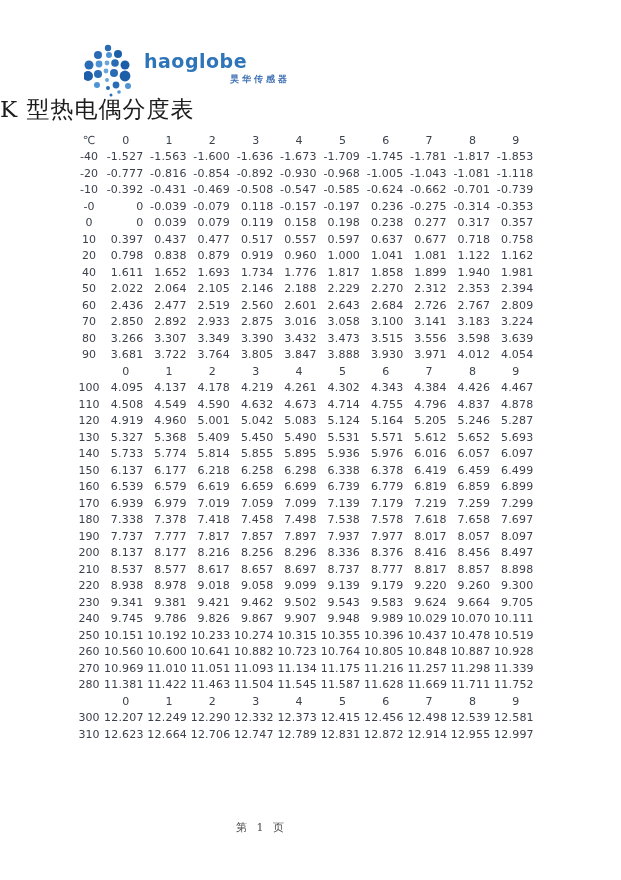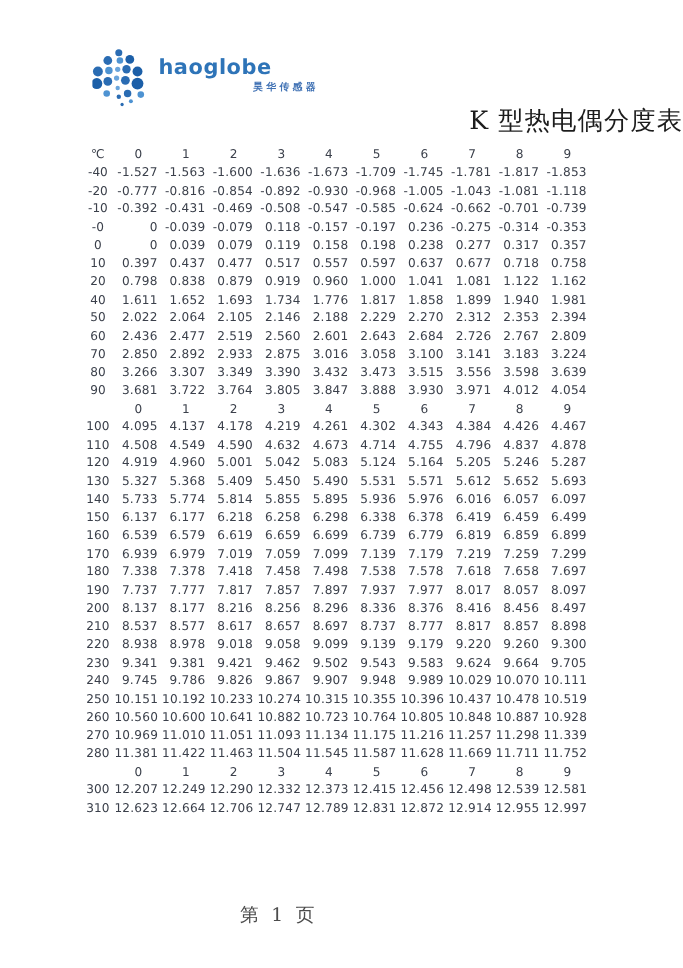--- a/index.html
+++ b/index.html
@@ -17,44 +17,44 @@
     position:absolute; left:60px; top:10px;
     font-size:19px; font-weight:bold; color:#2e74b8; letter-spacing:0.5px;
   }
   .logo-sub {
     position:absolute; left:60px; top:33px; width:146px; text-align:right;
     font-size:9px; color:#4273b5; letter-spacing:3px;font-weight:bold;
   }
 
   
   .title {
-    position:absolute; left:0; top:94px; width:621px; text-align:right;
+    position:absolute; left:0; top:94px; width:621px; text-align:left;
     font-family:"DejaVu Serif","Liberation Serif",serif;
     font-size:23px; color:#1c1c1c; letter-spacing:1px;
   }
 
   
   .thermo-table {
     position:absolute; left:74px; top:132px; width:466px;
     font-size:11px; color:#3b404b;
   }
   .trow { display:flex; height:16.5px; align-items:center; }
   .c-temp { width:30px; text-align:center; flex:none; }
   .c-digit { width:43.35px; text-align:center; flex:none; box-sizing:border-box; }
   .c-val {
     width:43.35px; text-align:right; flex:none;
     padding-right:4px; box-sizing:border-box;
     letter-spacing:0.2px;
   }
 
   
   .footer {
-    position:absolute; left:4px; top:820px; width:499px; text-align:center;
+    position:absolute; left:12px; top:820px; width:499px; text-align:center;
     font-family:"DejaVu Serif","Liberation Serif",serif;
-    font-size:17px; color:#4c4c4c; letter-spacing:3px;
+    font-size:11px; color:#4c4c4c; letter-spacing:3px;
   }
 </style>
 </head>
 <body>
 
 <div class="page">
 
   <div class="logo">
     <div class="logo-dots">
       <svg width="52" height="56" viewBox="0 0 52 56" xmlns="http://www.w3.org/2000/svg">

